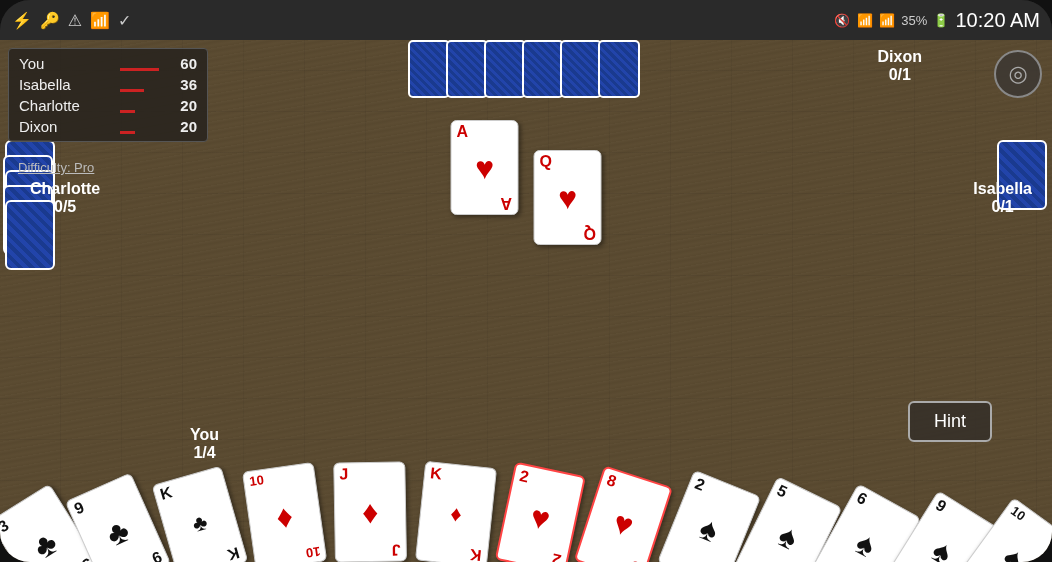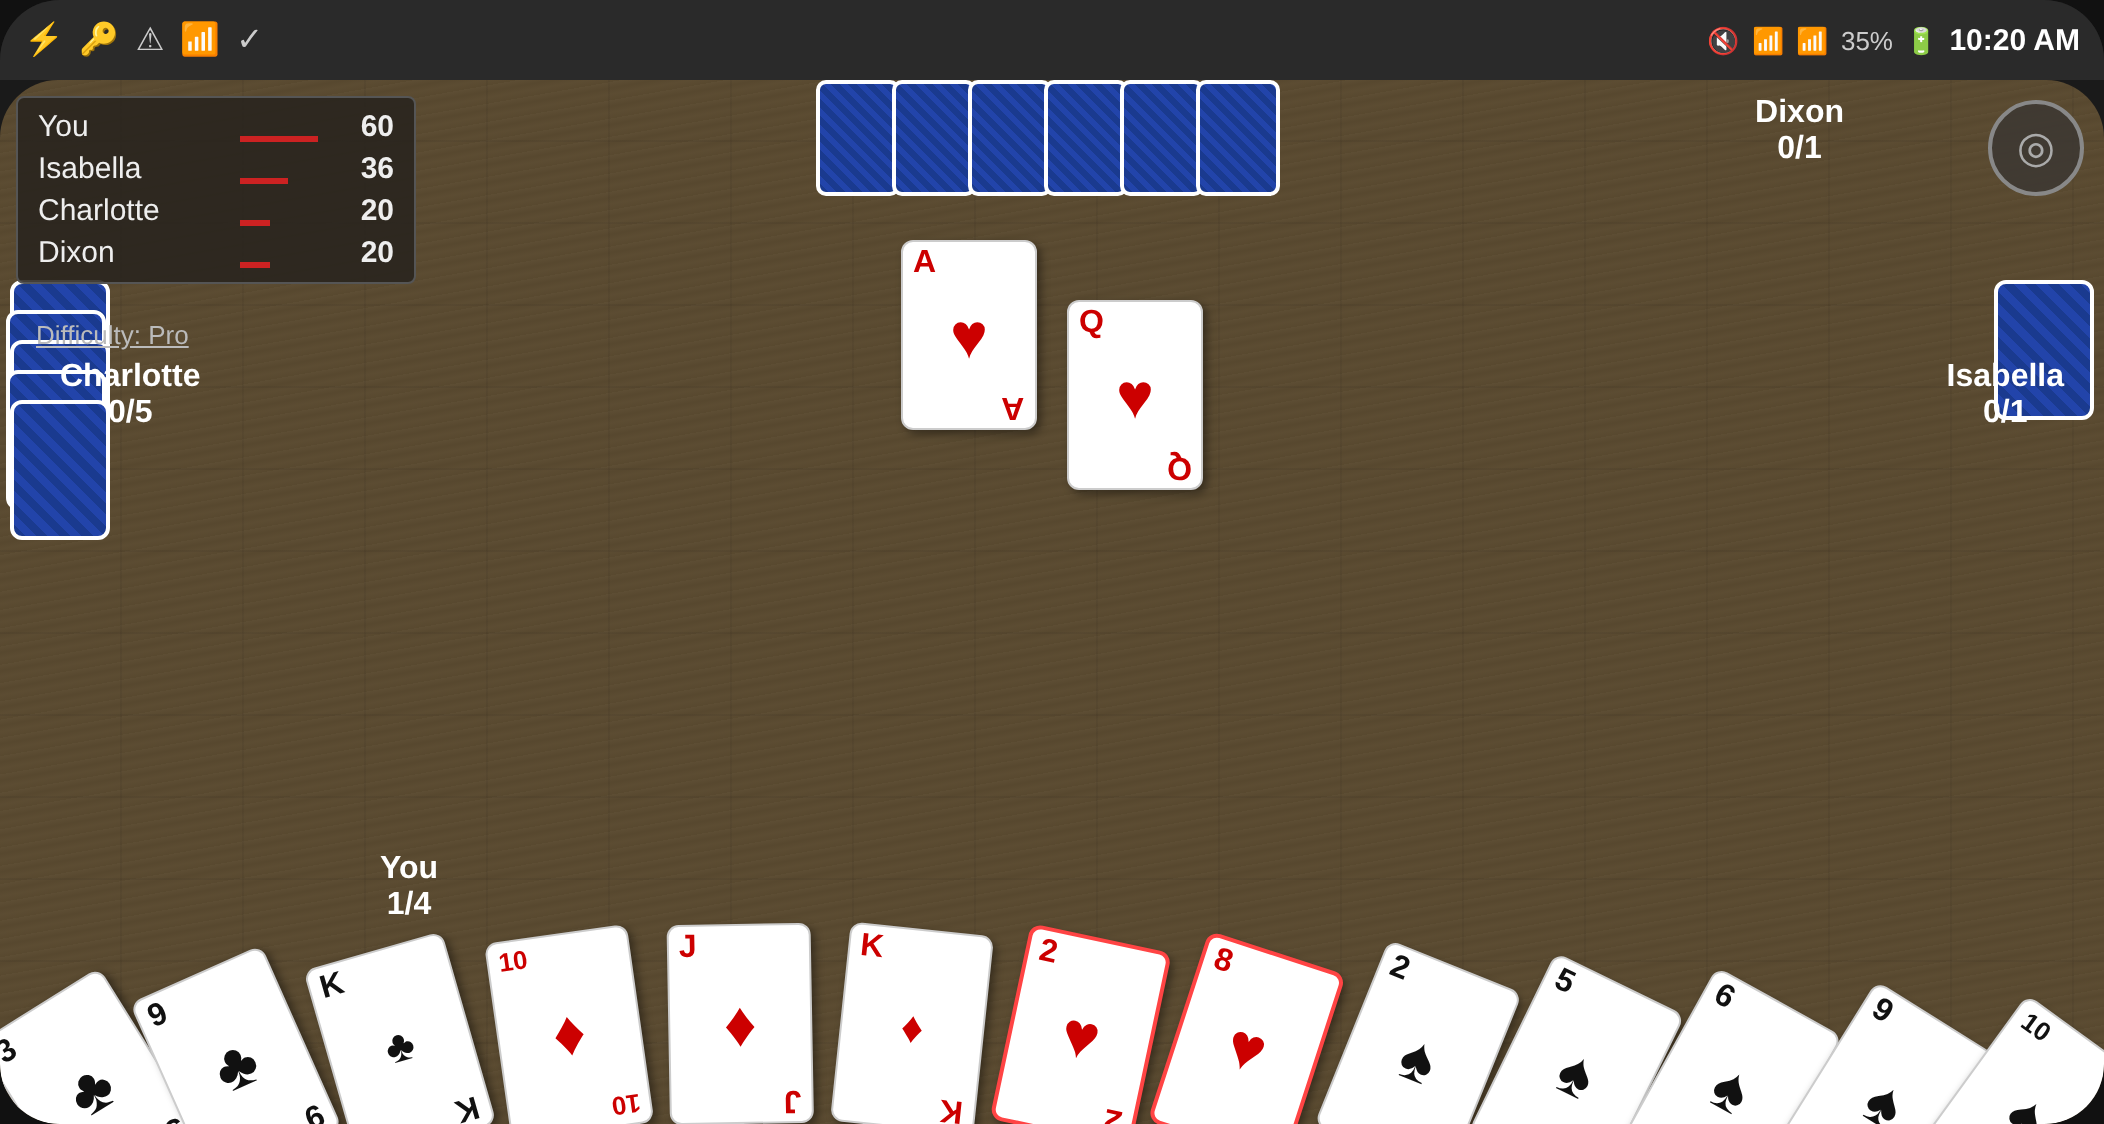--- a/index.html
+++ b/index.html
@@ -53,21 +53,20 @@
     
     .game-area {
       width: 100%;
       height: calc(100% - 40px);
       background: #5a4a30;
       background-image:
         repeating-linear-gradient(90deg, transparent, transparent 60px, rgba(0,0,0,0.05) 60px, rgba(0,0,0,0.05) 61px),
         repeating-linear-gradient(0deg, transparent, transparent 40px, rgba(0,0,0,0.05) 40px, rgba(0,0,0,0.05) 41px);
       position: relative;
       overflow: hidden;
-      border-radius: 29px;
     }
 
     
     .game-area::before {
       content: '';
       position: absolute;
       inset: 0;
       background:
         repeating-linear-gradient(
           170deg,
@@ -360,21 +359,21 @@
       <span style="font-size:16px">⚠</span>
       <span style="font-size:16px">📶</span>
       <span style="font-size:16px">✓</span>
     </div>
     <div class="status-right">
       <span>🔇</span>
       <span>📶</span>
       <span>📶</span>
       <span>35%</span>
       <span>🔋</span>
-      <span style="font-weight:bold; color:#fff; font-size:15px">10:20 AM</span>
+      <span style="font-weight:normal; color:#fff; font-size:20px">10:20 AM</span>
     </div>
   </div>
 
   <div class="game-area">
 
     <div class="score-panel">
       <div class="score-row">
         <span class="score-name">You</span>
         <div class="score-bar-container">
           <div class="score-bar" style="width:90%"></div>
@@ -460,20 +459,23 @@
       </div>
 
       <div class="card card-play" style="margin-top:30px">
         <span class="corner-top red">Q</span>
         <span class="center-symbol red">♥</span>
         <span class="corner-bottom red">Q</span>
       </div>
     </div>
 
 
+    <div class="hint-btn">
+      <span>Hint</span>
+    </div>
 
     <div class="hand-area">
 
       <div class="card card-lg hand-card" style="left:20px; transform:rotate(-32deg) translateY(30px);">
         <span class="corner-top black">3</span>
         <span class="center-symbol black">♣</span>
         <span class="corner-bottom black">3</span>
       </div>
 
       <div class="card card-lg hand-card" style="left:95px; transform:rotate(-24deg) translateY(18px);">

